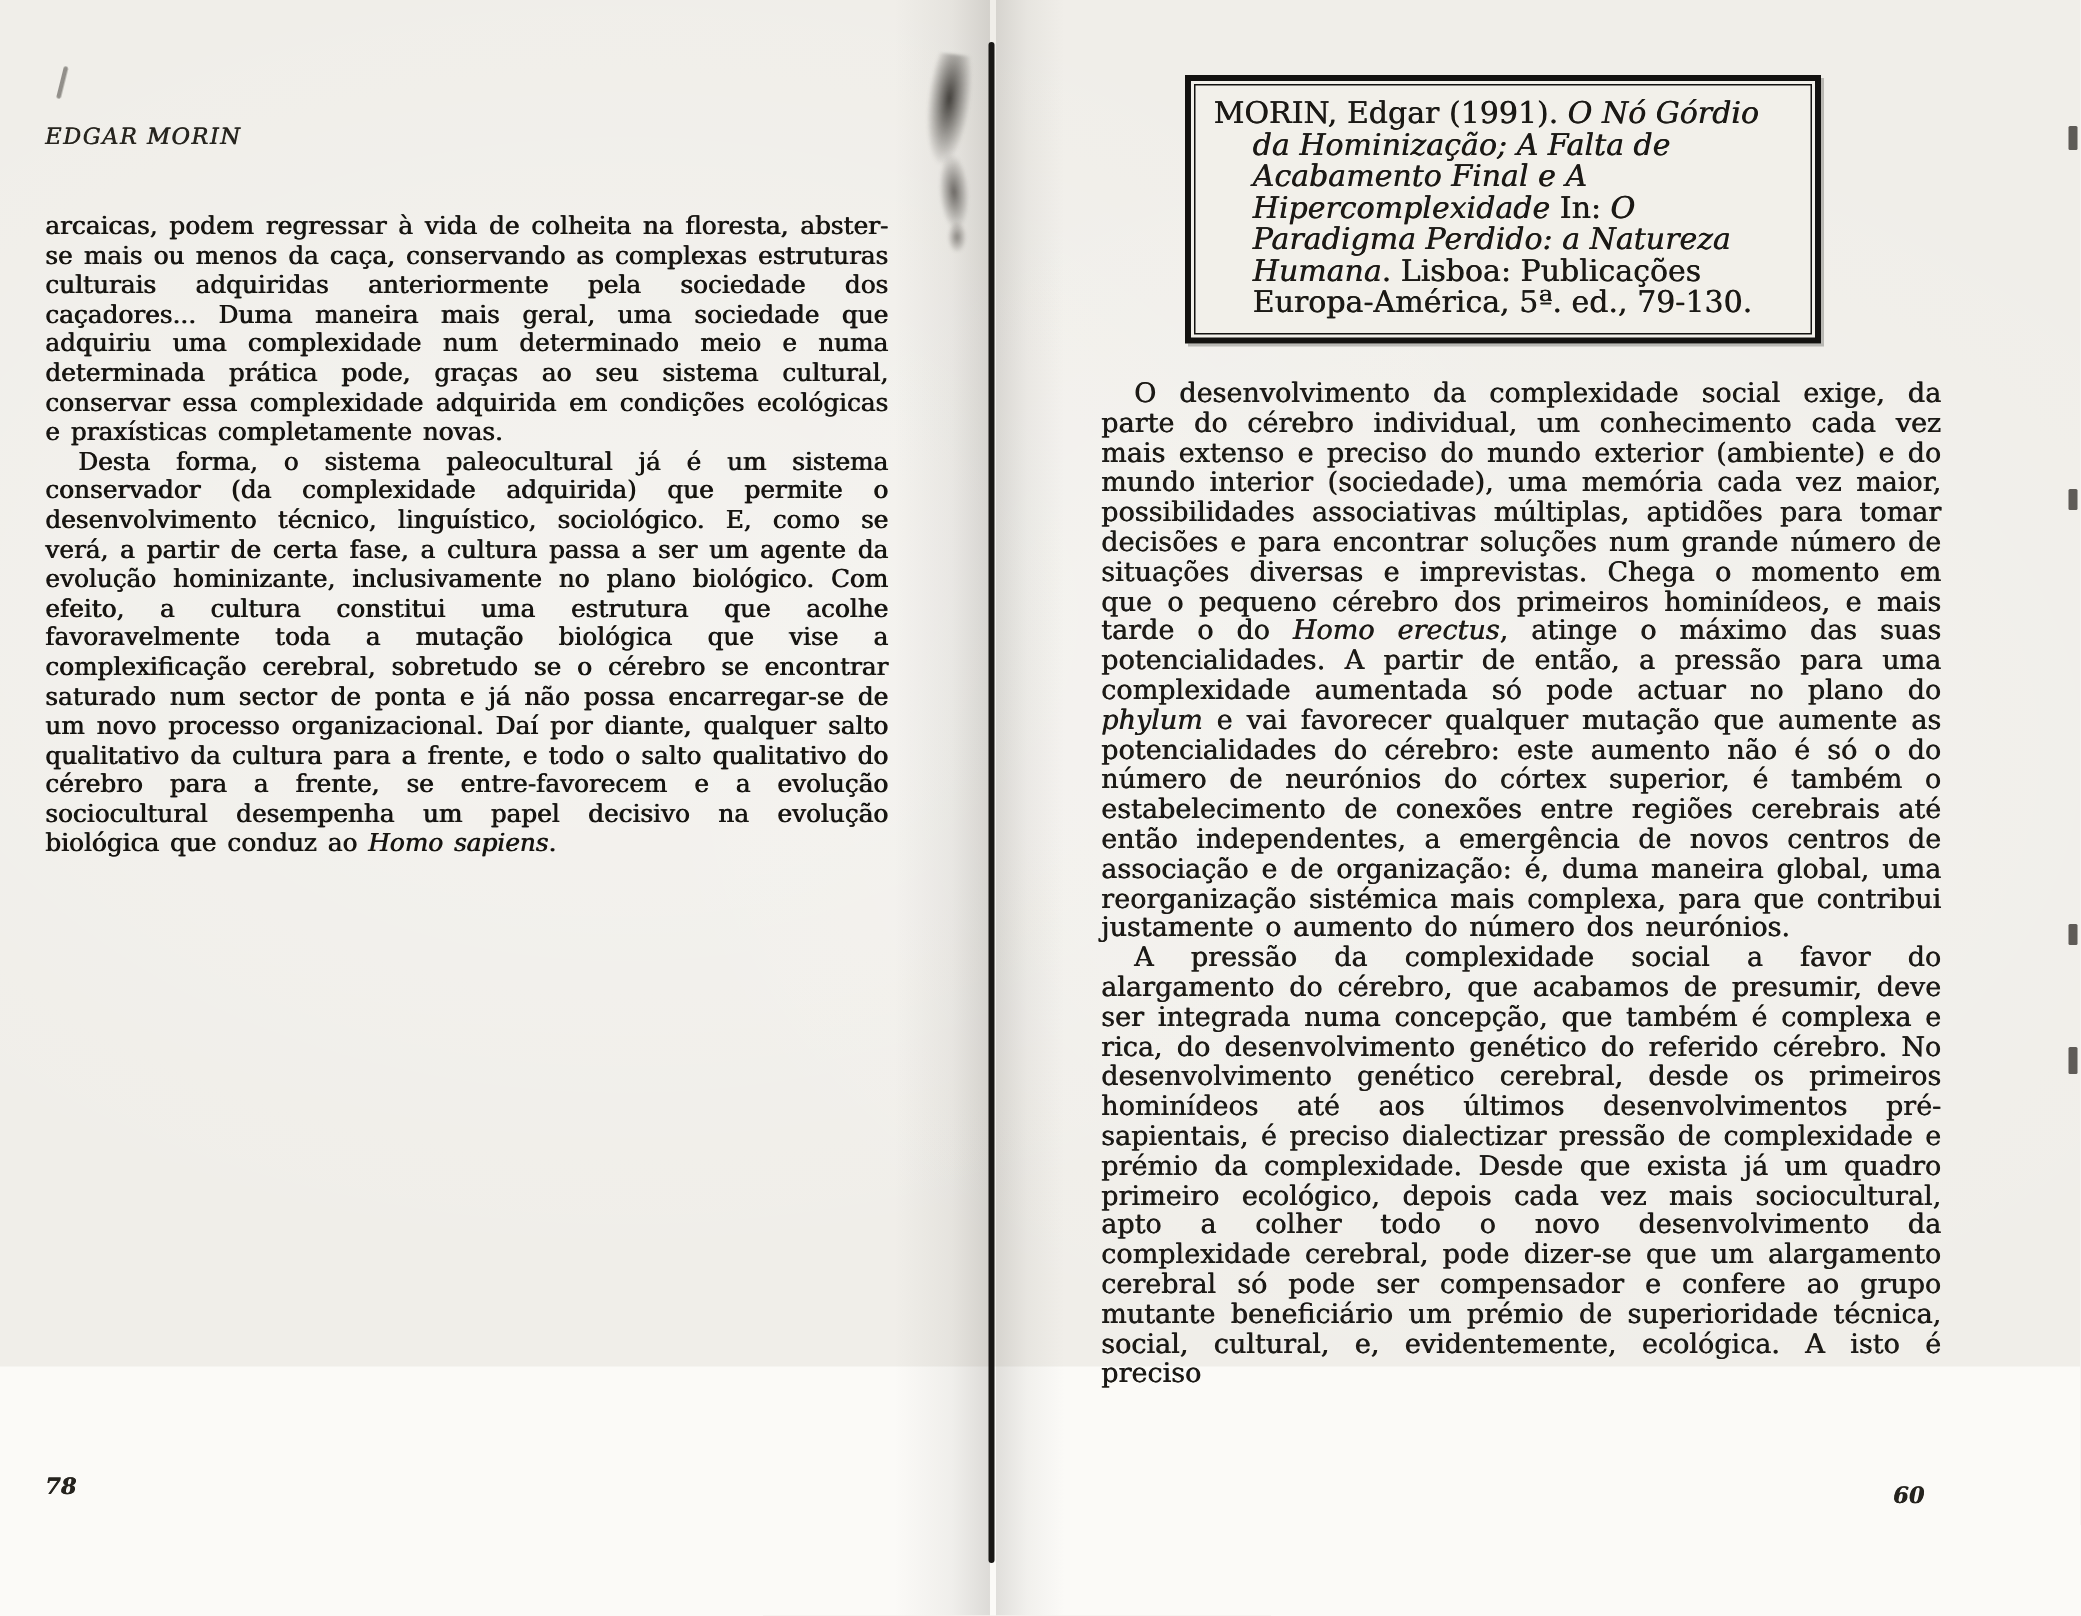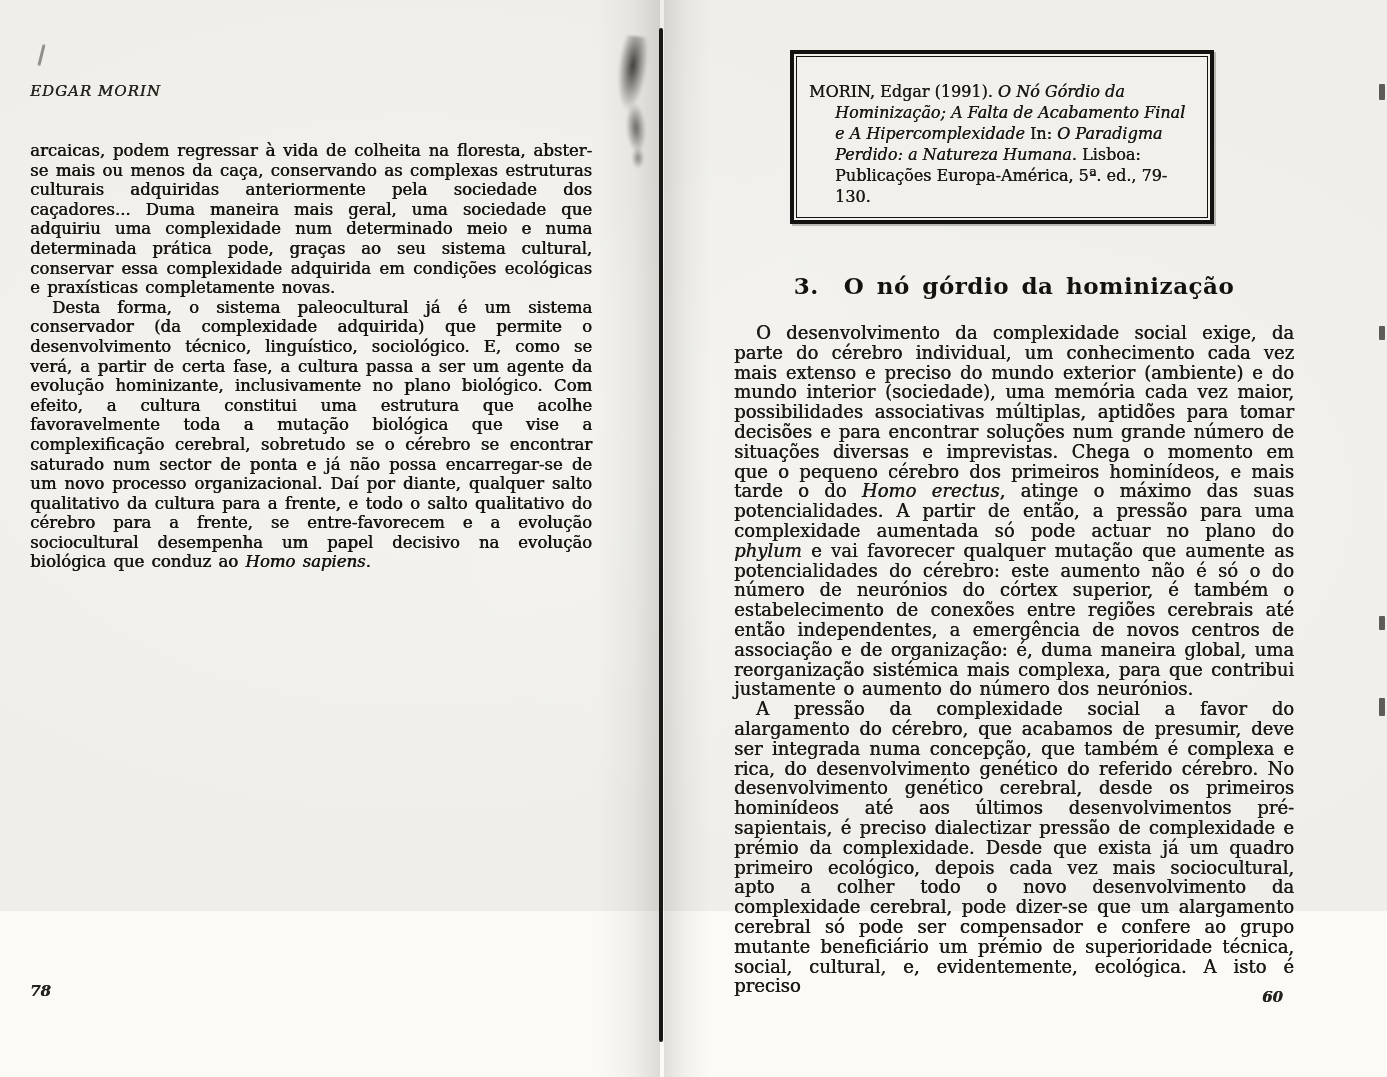--- a/index.html
+++ b/index.html
@@ -84,24 +84,23 @@
   
   .right-page { position: absolute; left: 734px; top: 50px; width: 560px; }
   .citation-outer {
     margin-left: 56px; width: 424px;
     border: 4px solid #131210; padding: 2px;
     background: #f2f0ea;
     box-shadow: 2px 2px 0 rgba(20,18,15,0.25);
   }
   .citation-inner { border: 1px solid #131210; padding: 8px 12px 10px 12px; }
   .citation-text {
-    font-size: 16px; line-height: 21px; color: #1b1915;
+    font-size: 20px; line-height: 21px; color: #1b1915;
     text-indent: -26px; padding-left: 26px;
     text-shadow: 0.35px 0 0 currentColor;
-    margin-top: 16px;
   }
   .chapter-heading {
     margin-top: 48px; text-align: center;
     font-size: 23px; font-weight: bold; letter-spacing: 0.5px; word-spacing: 4px;
     color: #14120f; white-space: pre;
   }
   .section-subheading {
     margin-top: 32px; text-align: center;
     font-size: 14.5px; font-weight: bold; letter-spacing: 0.2px;
     color: #171512;
@@ -140,21 +139,20 @@
     </div>
   </div>
   <div class="page-num page-num-left">78</div>
 
   <div class="right-page">
     <div class="citation-outer">
       <div class="citation-inner">
         <p class="citation-text"><span>MORIN, Edgar (1991). </span><span style="font-style: italic;">O Nó Górdio da Hominização;  A Falta de Acabamento Final e A Hipercomplexidade </span><span>In: </span><span style="font-style: italic;">O Paradigma Perdido: a Natureza Humana</span><span>. Lisboa: Publicações Europa-América, 5ª. ed., 79-130.</span></p>
       </div>
     </div>
-    <h1 class="chapter-heading">3.  O nó górdio da hominização</h1>
     <div class="right-body">
       <p><span>O desenvolvimento da complexidade social exige, da parte do cérebro individual, um conhecimento cada vez mais extenso e preciso do mundo exterior (ambiente) e do mundo interior (sociedade), uma memória cada vez maior, possibilidades associativas múltiplas, aptidões para tomar decisões e para encontrar soluções num grande número de situações diversas e imprevistas. Chega o momento em que o pequeno cérebro dos primeiros hominídeos, e mais tarde o do </span><span style="font-style: italic;">Homo erectus</span><span>, atinge o máximo das suas potencialidades. A partir de então, a pressão para uma complexidade aumentada só pode actuar no plano do </span><span style="font-style: italic;">phylum</span><span> e vai favorecer qualquer mutação que aumente as potencialidades do cérebro: este aumento não é só o do número de neurónios do córtex superior, é também o estabelecimento de conexões entre regiões cerebrais até então independentes, a emergência de novos centros de associação e de organização: é, duma maneira global, uma reorganização sistémica mais complexa, para que contribui justamente o aumento do número dos neurónios.</span></p>
       <p><span>A pressão da complexidade social a favor do alargamento do cérebro, que acabamos de presumir, deve ser integrada numa concepção, que também é complexa e rica, do desenvolvimento genético do referido cérebro. No desenvolvimento genético cerebral, desde os primeiros hominídeos até aos últimos desenvolvimentos pré-sapientais, é preciso dialectizar pressão de complexidade e prémio da complexidade. Desde que exista já um quadro primeiro ecológico, depois cada vez mais sociocultural, apto a colher todo o novo desenvolvimento da complexidade cerebral, pode dizer-se que um alargamento cerebral só pode ser compensador e confere ao grupo mutante beneficiário um prémio de superioridade técnica, social, cultural, e, evidentemente, ecológica. A isto é preciso</span></p>
     </div>
   </div>
   <div class="page-num page-num-right">60</div>
 
 </div>
 
 </body></html>

